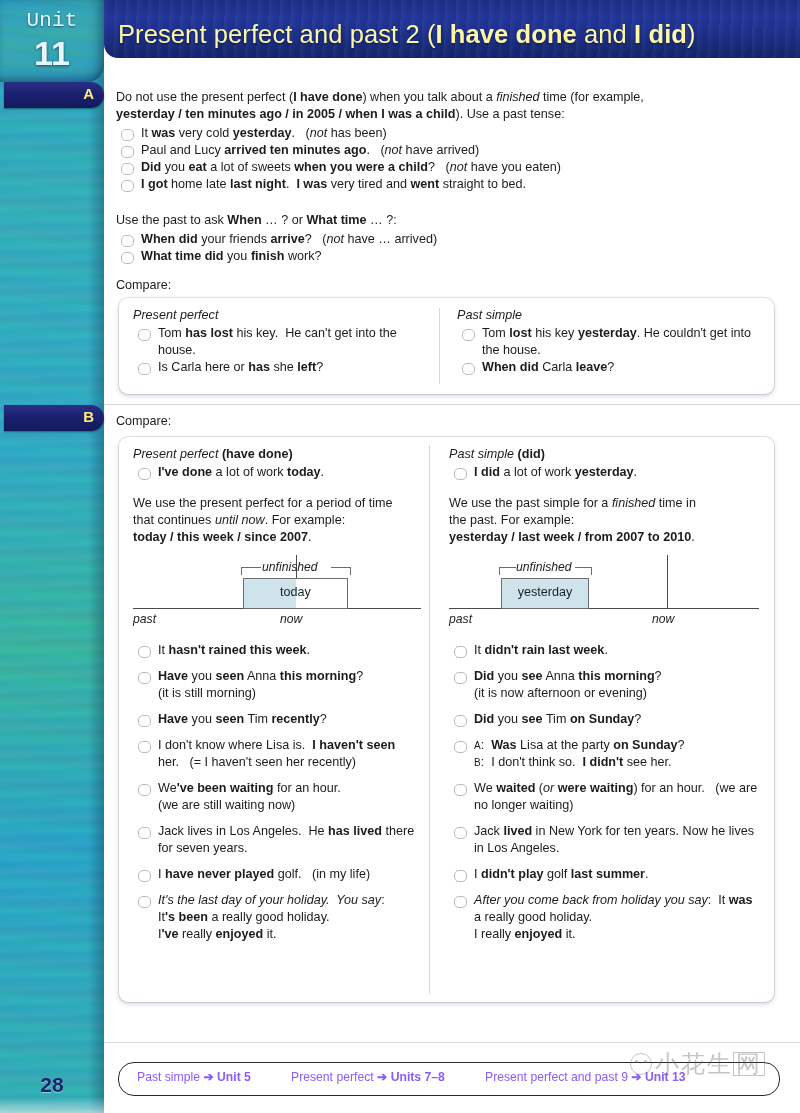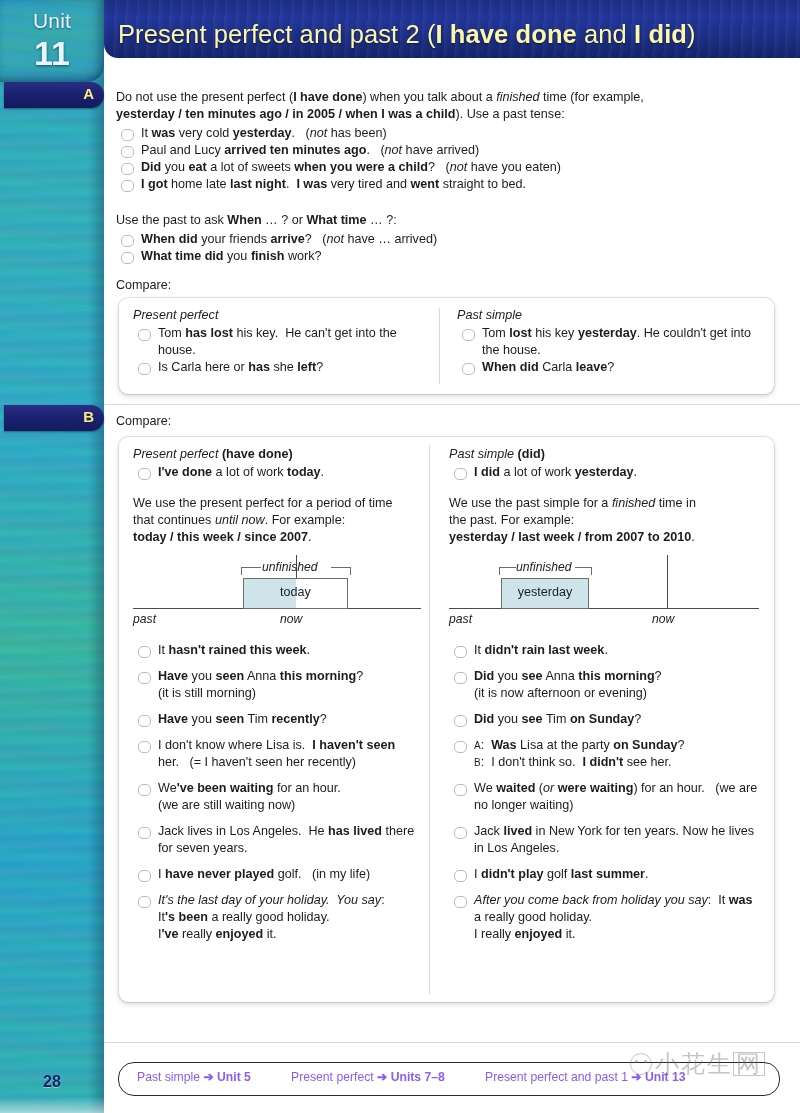--- a/index.html
+++ b/index.html
@@ -39,20 +39,21 @@
       linear-gradient(170deg,#2f9fc4 0%,#39a9b4 45%,#2e9cc6 100%);
     box-shadow:inset -8px 0 14px -6px rgba(5,20,55,.55), inset 0 -8px 12px -6px rgba(5,20,55,.45);
     color:#eaf6ff;
     text-align:center;
     z-index:6;
   }
   .unit-badge .u-word{
     font-size:21px;line-height:1;padding-top:10px;letter-spacing:.2px;
     text-shadow:0 1px 2px rgba(0,20,50,.55);
     font-weight:400;
+    font-family:Liberation Mono, monospace;
   }
   .unit-badge .u-num{
     font-size:34px;line-height:1;padding-top:5px;font-weight:700;
     text-shadow:0 1px 3px rgba(0,20,50,.6);
   }
 
   
   .header{
     position:absolute;left:104px;top:0;width:696px;height:58px;
     background:
@@ -161,21 +162,21 @@
     position:absolute;font-size:12.2px;font-style:italic;color:#1c1c1c;
     white-space:nowrap;
   }
   .tl .brk{position:absolute;border-top:1.2px solid #6d6d6d;}
   .tl .brk.l{border-left:1.2px solid #6d6d6d;}
   .tl .brk.r{border-right:1.2px solid #6d6d6d;}
 
   
   .page-num{
     position:absolute;left:0;top:1073px;width:104px;text-align:center;
-    font-size:16px;font-weight:700;color:#16246b;
+    font-size:21px;font-weight:700;color:#16246b;
     text-shadow:0 1px 1px rgba(255,255,255,.45);
   }
   .footer{
     position:absolute;left:118px;top:1062px;width:660px;height:32px;
     border:1.4px solid #2b2b2b;border-radius:16px;background:#fff;
   }
   .footer .fitem{
     position:absolute;top:7px;font-size:12.2px;color:#8b5cf6;white-space:nowrap;
   }
   .footer .fitem b{font-weight:700;}
@@ -369,21 +370,21 @@
       <span>Past simple</span>
       <span class="arrow">➔</span>
       <b>Unit 5</b>
     </div>
     <div class="fitem" style="left:172px;">
       <span>Present perfect</span>
       <span class="arrow">➔</span>
       <b>Units 7–8</b>
     </div>
     <div class="fitem" style="left:366px;">
-      <span>Present perfect and past 1</span>
+      <span>Present perfect and past 9</span>
       <span class="arrow">➔</span>
       <b>Unit 13</b>
     </div>
   </div>
 
   <div class="wm">
     <span class="sm"></span><span>小花生</span><span class="box">网</span>
   </div>
 
 </div>

